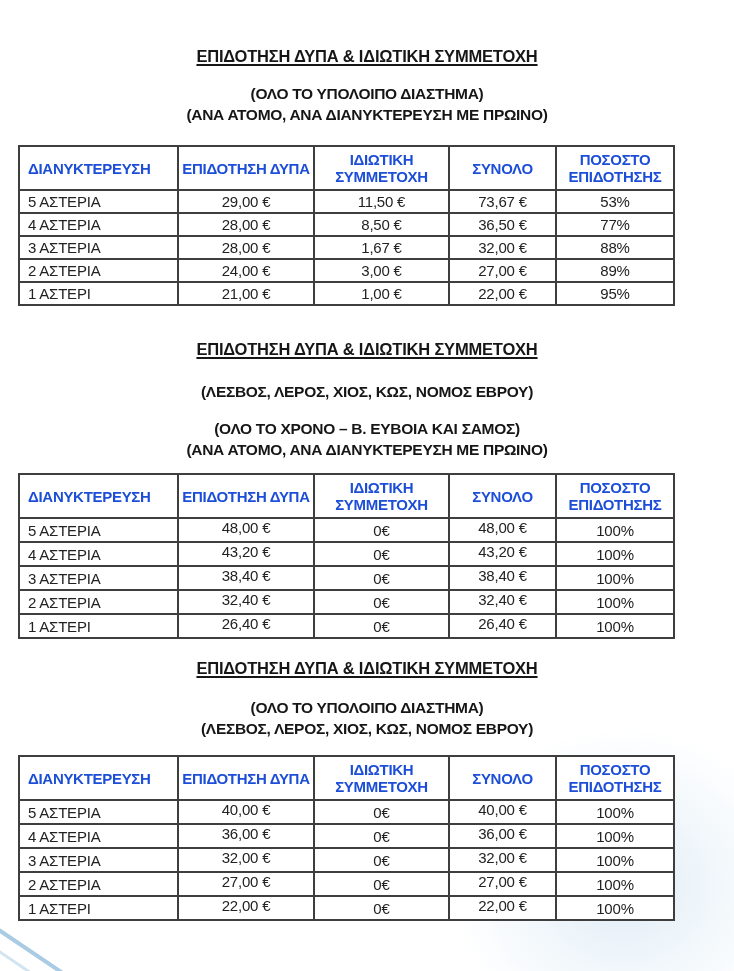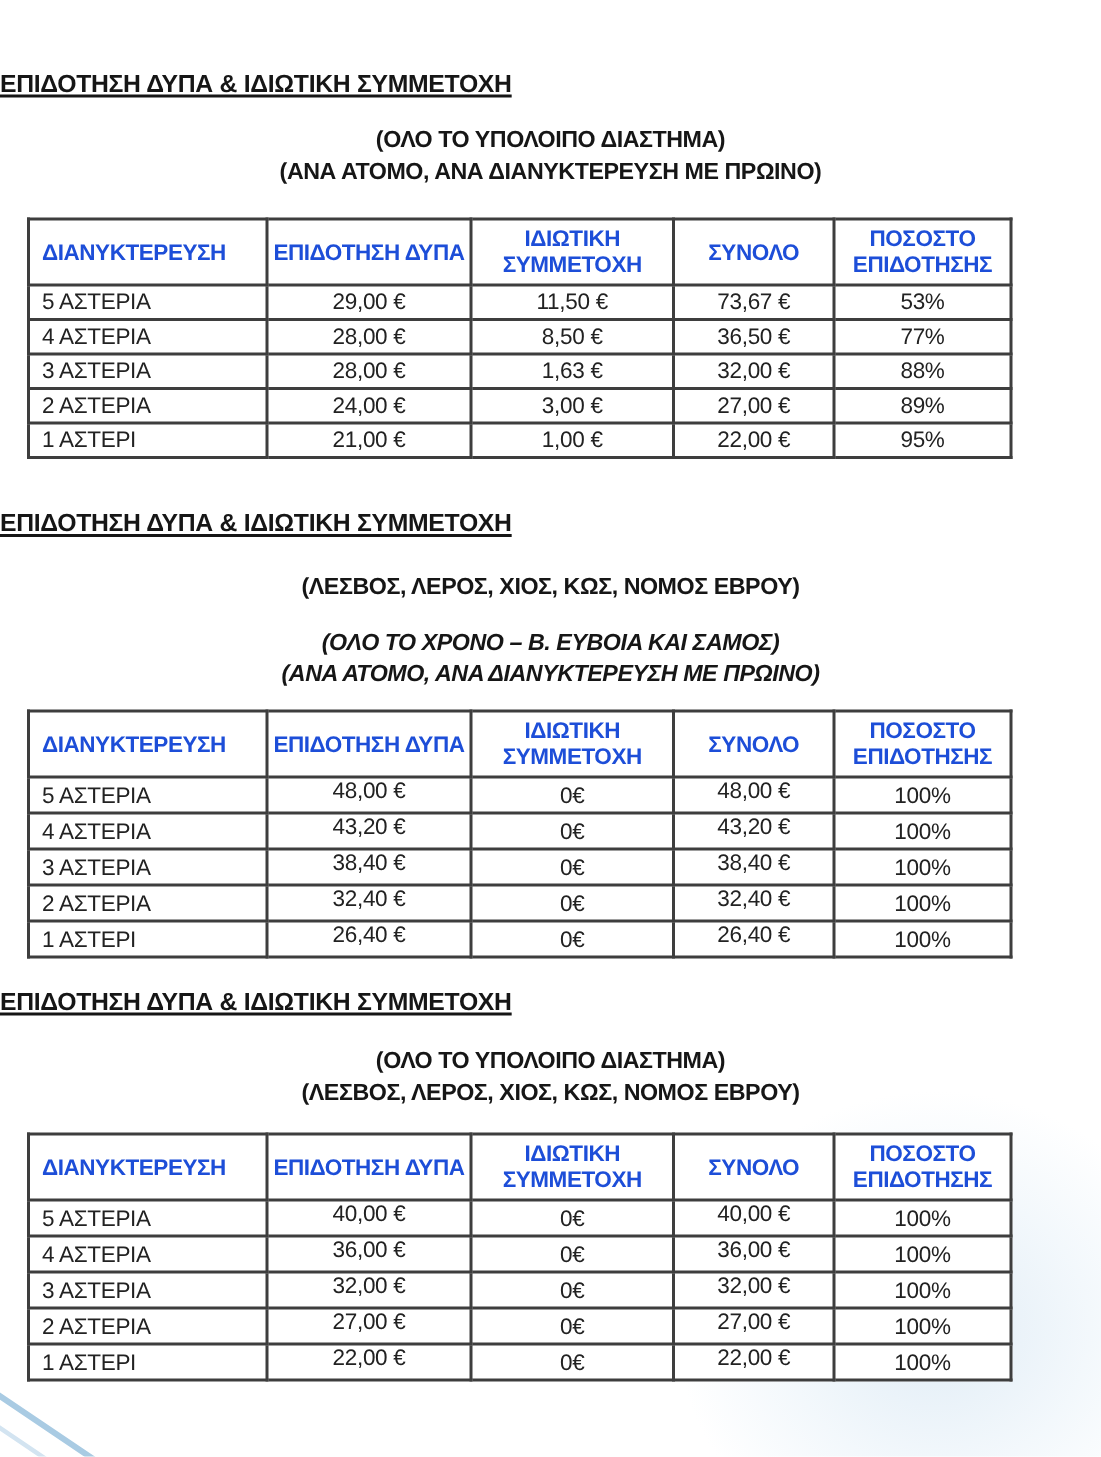--- a/index.html
+++ b/index.html
@@ -8,40 +8,40 @@
     background: #ffffff;
     font-family: "Liberation Sans", sans-serif;
     color: #1a1a1a;
     overflow: hidden;
     position: relative;
   }
   .page { position: relative; width: 734px; height: 971px; overflow: hidden; }
   .content { position: relative; padding-top: 46px; z-index: 2; }
 
   .sec-title {
-    margin: 0; 
+    margin: 0; text-align: center;
     font-size: 16.5px; font-weight: bold; letter-spacing: -0.2px;
     line-height: 20px;
     text-decoration: underline;
     text-underline-offset: 2px;
     text-decoration-thickness: 1.5px;
     color: #161616;
   }
   .subs {
     text-align: center; font-weight: bold;
     font-size: 15.5px; letter-spacing: -0.3px; line-height: 21px;
     color: #161616;
   }
   .s1 .sec-title { margin-top: 0; }
   .s1 .subs { margin-top: 17px; }
   .s1 table { margin-top: 20px; }
 
   .s2 { margin-top: 33px; }
   .s2 .subs-a { margin-top: 22px; }
-  .s2 .subs-b { margin-top: 16px; font-style: italic; }
+  .s2 .subs-b { margin-top: 16px; }
   .s2 table { margin-top: 13px; }
 
   .s3 { margin-top: 19px; }
   .s3 .subs-a { margin-top: 19px; }
   .s3 table { margin-top: 16px; }
 
   table {
     border-collapse: collapse;
     table-layout: fixed;
     width: 655px;
@@ -124,21 +124,21 @@
           <tr>
               <td>4 ΑΣΤΕΡΙΑ</td>
               <td>28,00 €</td>
               <td>8,50 €</td>
               <td>36,50 €</td>
               <td>77%</td>
             </tr>
           <tr>
               <td>3 ΑΣΤΕΡΙΑ</td>
               <td>28,00 €</td>
-              <td>1,63 €</td>
+              <td>1,67 €</td>
               <td>32,00 €</td>
               <td>88%</td>
             </tr>
           <tr>
               <td>2 ΑΣΤΕΡΙΑ</td>
               <td>24,00 €</td>
               <td>3,00 €</td>
               <td>27,00 €</td>
               <td>89%</td>
             </tr>

